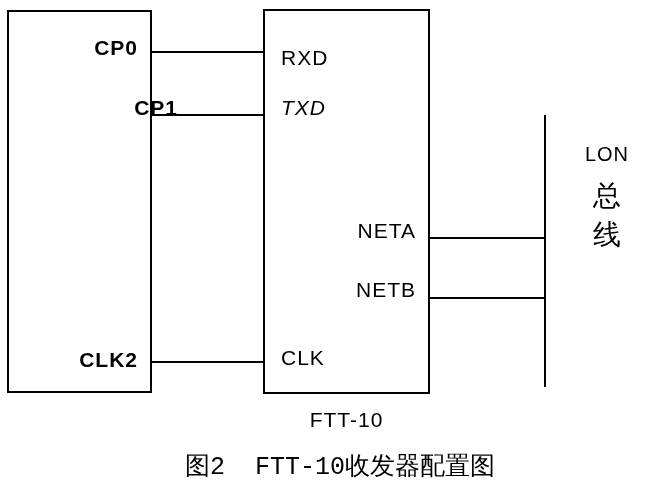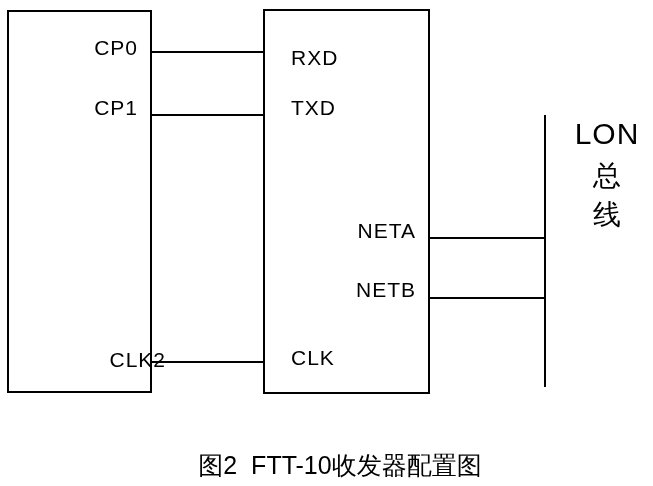--- a/index.html
+++ b/index.html
@@ -28,32 +28,32 @@
   .pin {
     position: absolute;
     height: 24px;
     line-height: 24px;
     font-size: 21px;
     letter-spacing: 1px;
     color: #000000;
     white-space: nowrap;
   }
   
-  .pin.lbl-left { left: 7px; width: 131px; text-align: right; }
+  .pin.lbl-left { left: 7px; width: 131px; text-align: right; font-weight: bold; }
   .p-cp0  { top: 36px; }
-  .p-cp1  { top: 96px; }
+  .p-cp1  { top: 96px; margin-left: 40px; }
   .p-cp2  { top: 160px; }
   .p-cp3  { top: 221px; }
   .p-cp4  { top: 281px; }
-  .p-clk2 { top: 348px; padding-left: 28px; }
+  .p-clk2 { top: 348px; }
 
   
-  .pin.lbl-rbox-left { left: 291px; text-align: right; }
+  .pin.lbl-rbox-left { left: 281px; text-align: right; }
   .p-rxd { top: 46px; }
-  .p-txd { top: 96px; }
+  .p-txd { top: 96px; font-style: italic; }
   .p-clk { top: 346px; }
 
   
   .pin.lbl-rbox-right { left: 263px; width: 153px; text-align: right; }
   .p-neta { top: 219px; }
   .p-netb { top: 278px; }
 
   .wire {
     position: absolute;
     background: #000000;
@@ -69,24 +69,25 @@
 
   .bus-label {
     position: absolute;
     left: 561px;
     top: 112px;
     width: 92px;
     text-align: center;
     color: #000000;
   }
   .bus-label .bus-name {
-    font-size: 30px;
+    font-size: 20px;
     line-height: 44px;
     letter-spacing: 1px;
     display: block;
+    margin-top: 20px;
   }
   .bus-label .bus-cjk {
     font-size: 28px;
     line-height: 39px;
     display: block;
   }
 
   .chip-label {
     position: absolute;
     left: 263px;
@@ -97,21 +98,21 @@
     letter-spacing: 1px;
     color: #000000;
   }
 
   .caption {
     position: absolute;
     left: 27px;
     top: 449px;
     width: 626px;
     text-align: center;
-    font-family: Liberation Sans, sans-serif;
+    font-family: Liberation Mono, monospace;
     font-size: 25px;
     color: #000000;
     white-space: pre;
   }
 </style>
 </head>
 <body>
 
 <div class="canvas">
 
@@ -135,16 +136,17 @@
   <div class="wire wire-h w-neta-bus"></div>
   <div class="wire wire-h w-netb-bus"></div>
   <div class="wire wire-v bus-line"></div>
 
   <div class="bus-label">
     <span class="bus-name">LON</span>
     <span class="bus-cjk">总</span>
     <span class="bus-cjk">线</span>
   </div>
 
+  <div class="chip-label">FTT-10</div>
 
   <div class="caption">图2  FTT-10收发器配置图</div>
 
 </div>
 
 </body></html>

